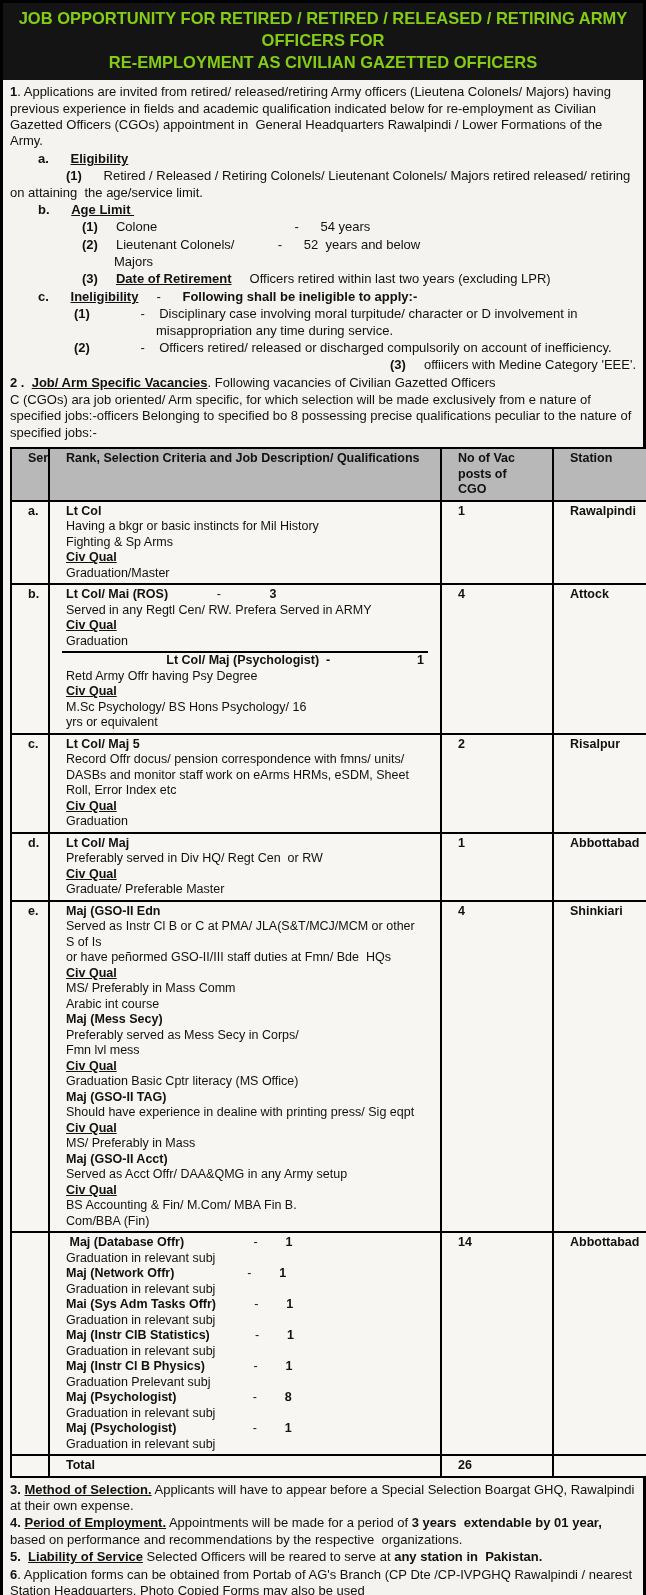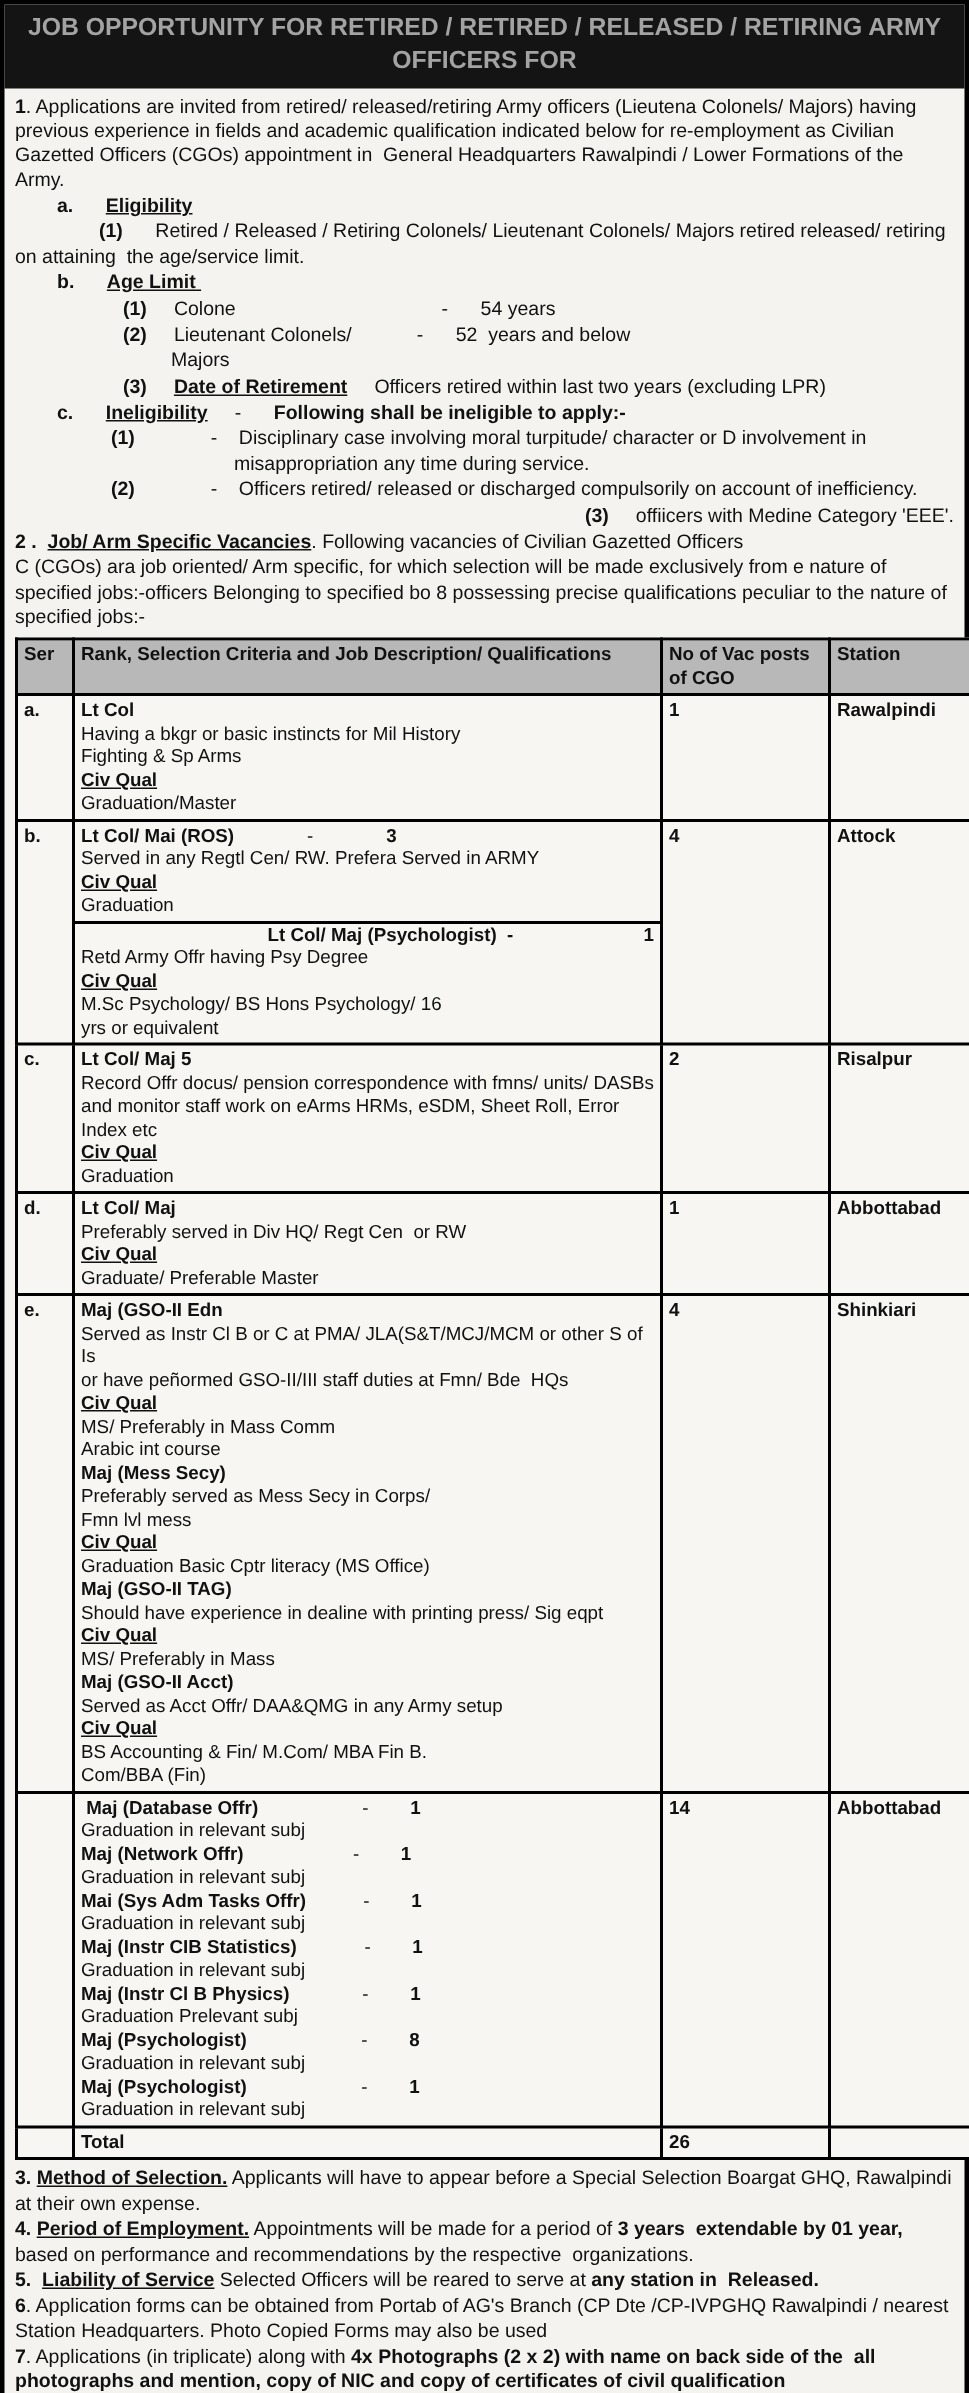--- a/index.html
+++ b/index.html
@@ -9,58 +9,59 @@
     --ink:#111111;
   }
   html,body{margin:0;padding:0;background:#ffffff;}
   body{font-family:"Liberation Sans", sans-serif;color:var(--ink);}
   .page{
     width:646px;min-height:1595px;box-sizing:border-box;margin:0 auto;
     border:3px solid #000;background:var(--page-bg);
     display:flex;flex-direction:column;
   }
   .banner{
-    background:var(--banner-bg);color:#a3a3a3;text-align:center;font-weight:700;
+    background:var(--banner-bg);color:#84cc16;text-align:center;font-weight:700;
     font-size:16.5px;line-height:1.32;padding:5px 10px 7px;
   }
   .content{padding:4px 7px 2px;font-size:13px;line-height:1.26;flex:1;}
   .para{margin:0 0 1px 0;white-space:pre-wrap;}
   .tline{white-space:pre-wrap;}
   .b{font-weight:700;}
   .u{text-decoration:underline;}
   .ind-a{margin-left:28px;}
   .ind-b{margin-left:72px;}
   .ind-c{margin-left:104px;}
   .ind-d{margin-left:56px;text-align:right;}
   .first-ind{text-indent:56px;}
   .hang{padding-left:146px;text-indent:-82px;}
   table.vac{
     border-collapse:collapse;table-layout:fixed;width:100%;
     margin:6px 0 4px 0;font-size:12.5px;line-height:1.24;background:#f7f6f2;
   }
   table.vac th, table.vac td{
-    border:2px solid #000;padding:2px 4px;vertical-align:top;text-align:left;
+    border:2px solid #000;padding:2px 16px;vertical-align:top;text-align:left;
     overflow:hidden;
   }
   table.vac thead th{
     background:var(--table-header-bg);font-weight:700;font-size:12.5px;
   }
   th.center, td.center{text-align:center;}
   td.sercell{font-weight:700;}
   td.vaccell, td.stationcell{font-weight:700;text-align:center;}
   td.vmid{vertical-align:middle;}
   .boxed-top{border-top:2px solid #000;margin:2px -4px 0 -4px;padding:0 4px;text-align:right;}
 </style>
 </head>
 <body>
 
 <div class="page">
 
   <div class="banner">
     <div>JOB OPPORTUNITY FOR RETIRED / RETIRED / RELEASED / RETIRING ARMY OFFICERS FOR</div>
+    <div>RE-EMPLOYMENT AS CIVILIAN GAZETTED OFFICERS</div>
   </div>
 
   <div class="content">
 
     <p class="para"><span class="b">1</span><span>. Applications are invited from retired/ released/retiring Army officers (Lieutena Colonels/ Majors) having previous experience in fields and academic qualification indicated below for re-employment as Civilian Gazetted Officers (CGOs) appointment in  General Headquarters Rawalpindi / Lower Formations of the Army.</span></p>
 
     <p class="para ind-a"><span class="b">a.</span><span>      </span><span class="b u">Eligibility</span></p>
     <p class="para first-ind"><span class="b">(1)</span><span>      Retired / Released / Retiring Colonels/ Lieutenant Colonels/ Majors retired released/ retiring on attaining  the age/service limit.</span></p>
 
     <p class="para ind-a"><span class="b">b.</span><span>      </span><span class="b u">Age Limit </span></p>
@@ -197,19 +198,19 @@
               <div class="tline"><span class="b">Total</span></div>
             </td>
           <td class="vaccell">26</td>
           <td class="stationcell"></td>
         </tr>
       </tbody>
     </table>
 
     <p class="para"><span class="b">3. </span><span class="b u">Method of Selection.</span><span> Applicants will have to appear before a Special Selection Boargat GHQ, Rawalpindi at their own expense.</span></p>
     <p class="para"><span class="b">4. </span><span class="b u">Period of Employment.</span><span> Appointments will be made for a period of </span><span class="b">3 years  extendable by 01 year,</span><span> based on performance and recommendations by the respective  organizations.</span></p>
-    <p class="para"><span class="b">5.  </span><span class="b u">Liability of Service</span><span> Selected Officers will be reared to serve at </span><span class="b">any station in  Released.</span></p>
+    <p class="para"><span class="b">5.  </span><span class="b u">Liability of Service</span><span> Selected Officers will be reared to serve at </span><span class="b">any station in  Pakistan.</span></p>
     <p class="para"><span class="b">6</span><span>. Application forms can be obtained from Portab of AG's Branch (CP Dte /CP-IVPGHQ Rawalpindi / nearest Station Headquarters. Photo Copied Forms may also be used</span></p>
     <p class="para"><span class="b">7</span><span>. Applications (in triplicate) along with </span><span class="b">4x Photographs (2 x 2) with name on back side of the  all photographs and mention, copy of NIC and copy of certificates of civil qualification</span></p>
 
   </div>
 
 </div>
 
 </body></html>

